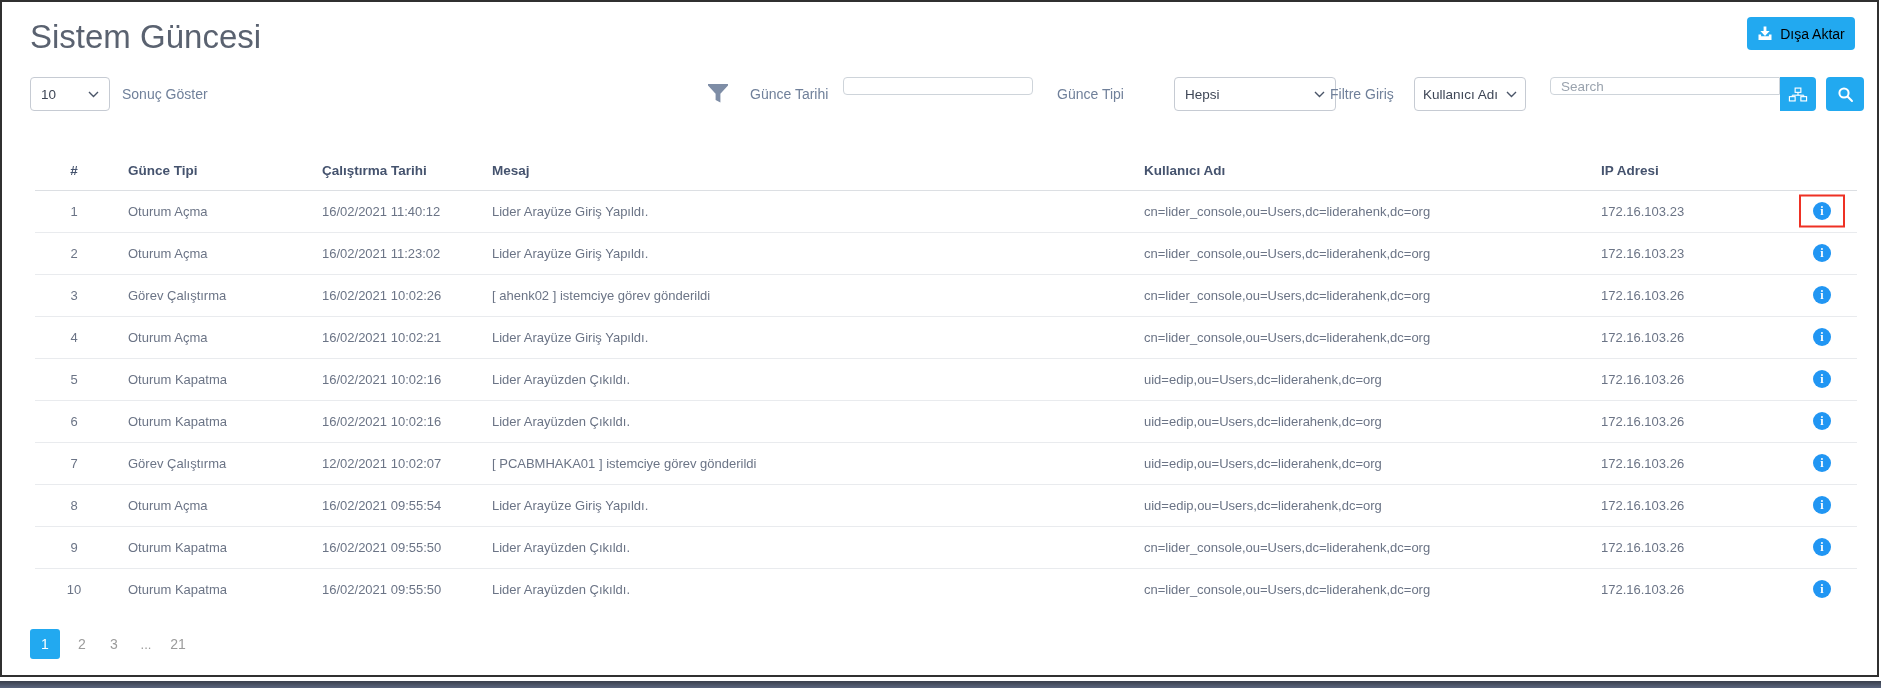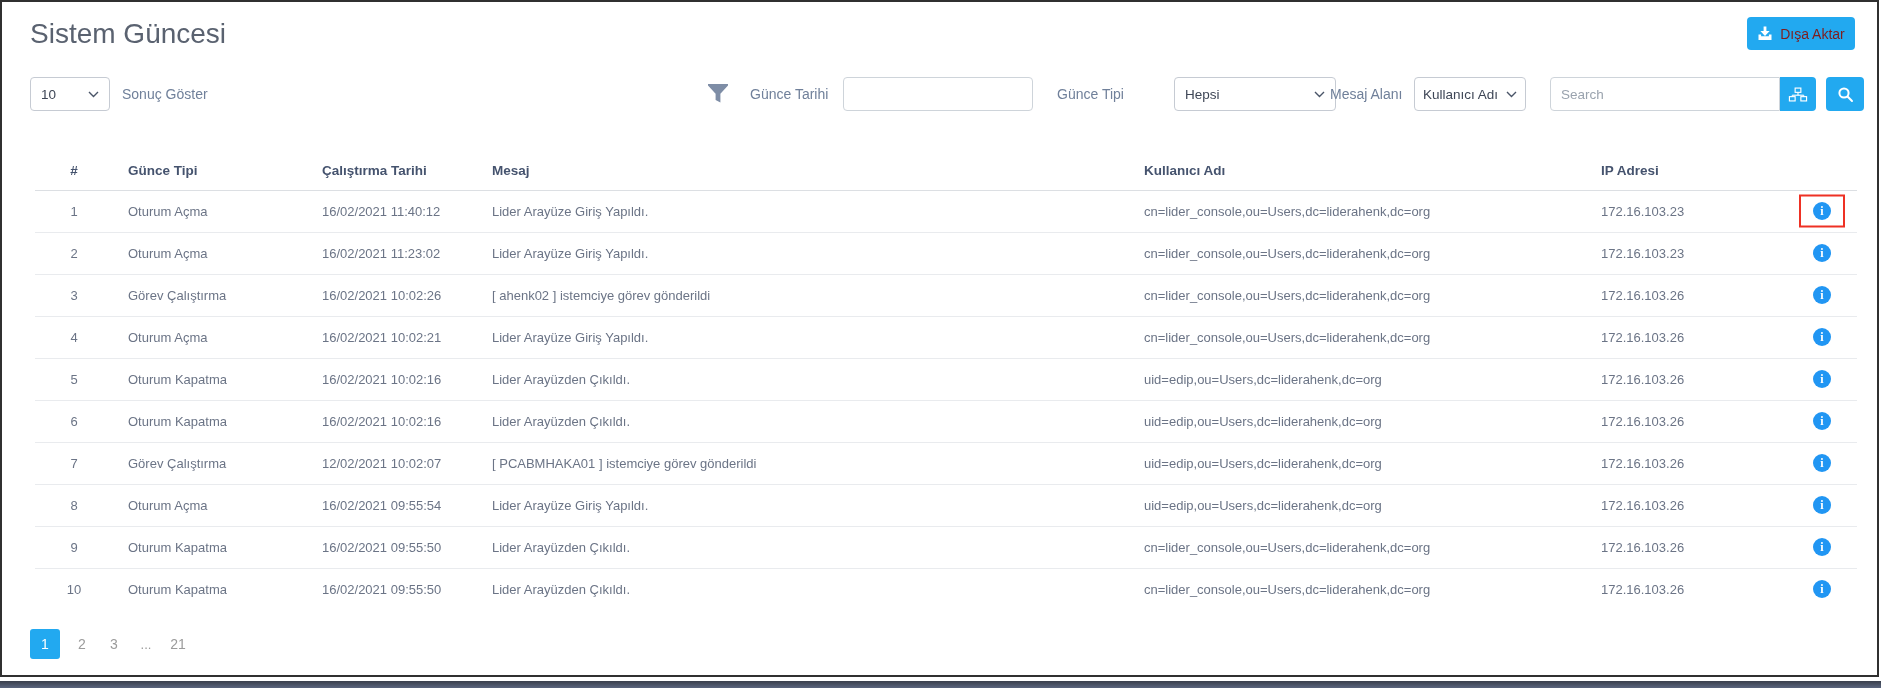--- a/index.html
+++ b/index.html
@@ -9,42 +9,42 @@
     background:#fff; border:2px solid #303030; overflow:hidden;
   }
   .bottom-bar {
     position:absolute; left:0; top:681px; width:1881px; height:7px;
     background:linear-gradient(#3a3f4c,#5a657e);
   }
 
   
   .page-title {
     position:absolute; left:28px; top:16px;
-    font-size:28px; font-weight:400; color:var(--title_text,#5A6270);
+    font-size:33px; font-weight:400; color:var(--title_text,#5A6270);
   }
   .export-btn {
     position:absolute; left:1745px; top:15px; width:108px; height:33px;
-    background:var(--accent_blue,#22A9F0); color:#7f1d1d; border:none; border-radius:4px;
+    background:var(--accent_blue,#22A9F0); color:#000000; border:none; border-radius:4px;
     font-size:14px; font-family:inherit; display:flex; align-items:center; justify-content:center; gap:7px; cursor:pointer;
   }
 
   
   .filterbar { position:absolute; left:0; top:0; width:100%; }
   .flabel {
     position:absolute; top:75px; height:34px; line-height:34px;
     font-size:14px; color:var(--label_text,#70809A); white-space:nowrap;
   }
   .sel {
     position:absolute; top:75px; height:34px; background:#fff;
     border:1px solid #C6CBD3; border-radius:4px;
     display:flex; align-items:center; justify-content:space-between;
     padding:0 10px; font-size:13.5px; color:#3E4656; cursor:pointer; white-space:nowrap;
   }
   .txt {
-    position:absolute; top:75px; height:34px; background:#fff;
+    position:absolute; top:75px; height:18px; background:#fff;
     border:1px solid #CED4DA; border-radius:4px; padding:0 10px;
     font-size:13.5px; color:#3E4656; font-family:inherit;
   }
   .txt::placeholder { color:#9AA3AE; }
   .funnel { position:absolute; top:81px; cursor:pointer; }
   .search-input { border-radius:4px 0 0 4px; }
   .grp-btn {
     position:absolute; top:75px; height:34px; border:none; cursor:pointer;
     background:var(--accent_blue,#22A9F0); display:flex; align-items:center; justify-content:center;
   }
@@ -137,21 +137,21 @@
     <span class="flabel" style="left:1055px;">Günce Tipi</span>
     <div class="sel" style="left:1140px; width:162px;margin-left:32px;">
       <span>Hepsi</span>
       <span style="display:inline-flex;">
         <svg width="11" height="7" viewBox="0 0 11 7">
             <polyline points="1,1 5.5,5.5 10,1" fill="none" stroke="#4A5568" stroke-width="1.4"></polyline>
           </svg>
       </span>
     </div>
 
-    <span class="flabel" style="left:1328px;">Mesaj Alanı</span>
+    <span class="flabel" style="left:1328px;">Filtre Giriş</span>
     <div class="sel" style="left:1412px; width:112px; padding:0 8px;">
       <span>Kullanıcı Adı</span>
       <span style="display:inline-flex;">
         <svg width="11" height="7" viewBox="0 0 11 7">
             <polyline points="1,1 5.5,5.5 10,1" fill="none" stroke="#4A5568" stroke-width="1.4"></polyline>
           </svg>
       </span>
     </div>
 
     <input class="txt search-input" style="left: 1548px; width: 230px;" placeholder="Search">

